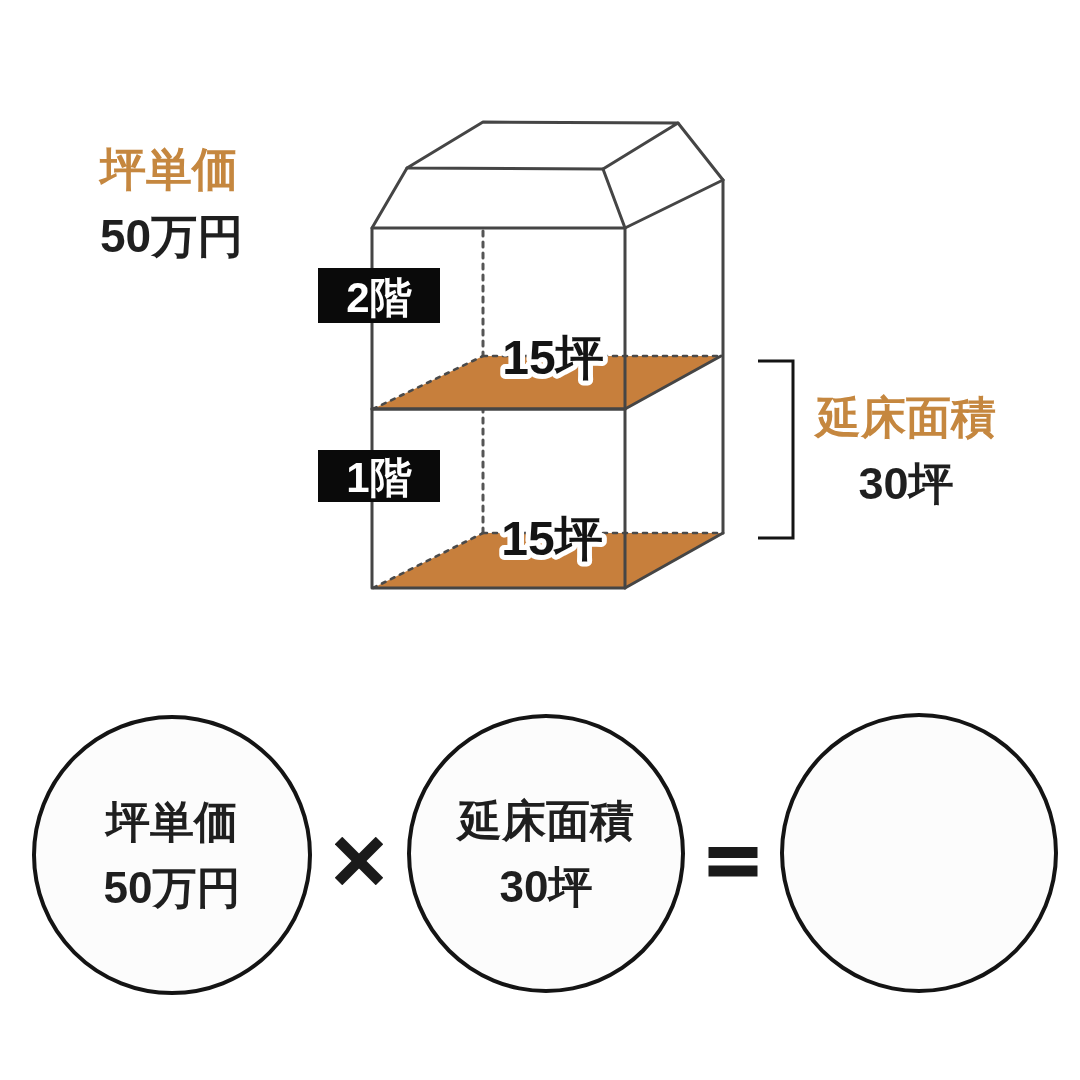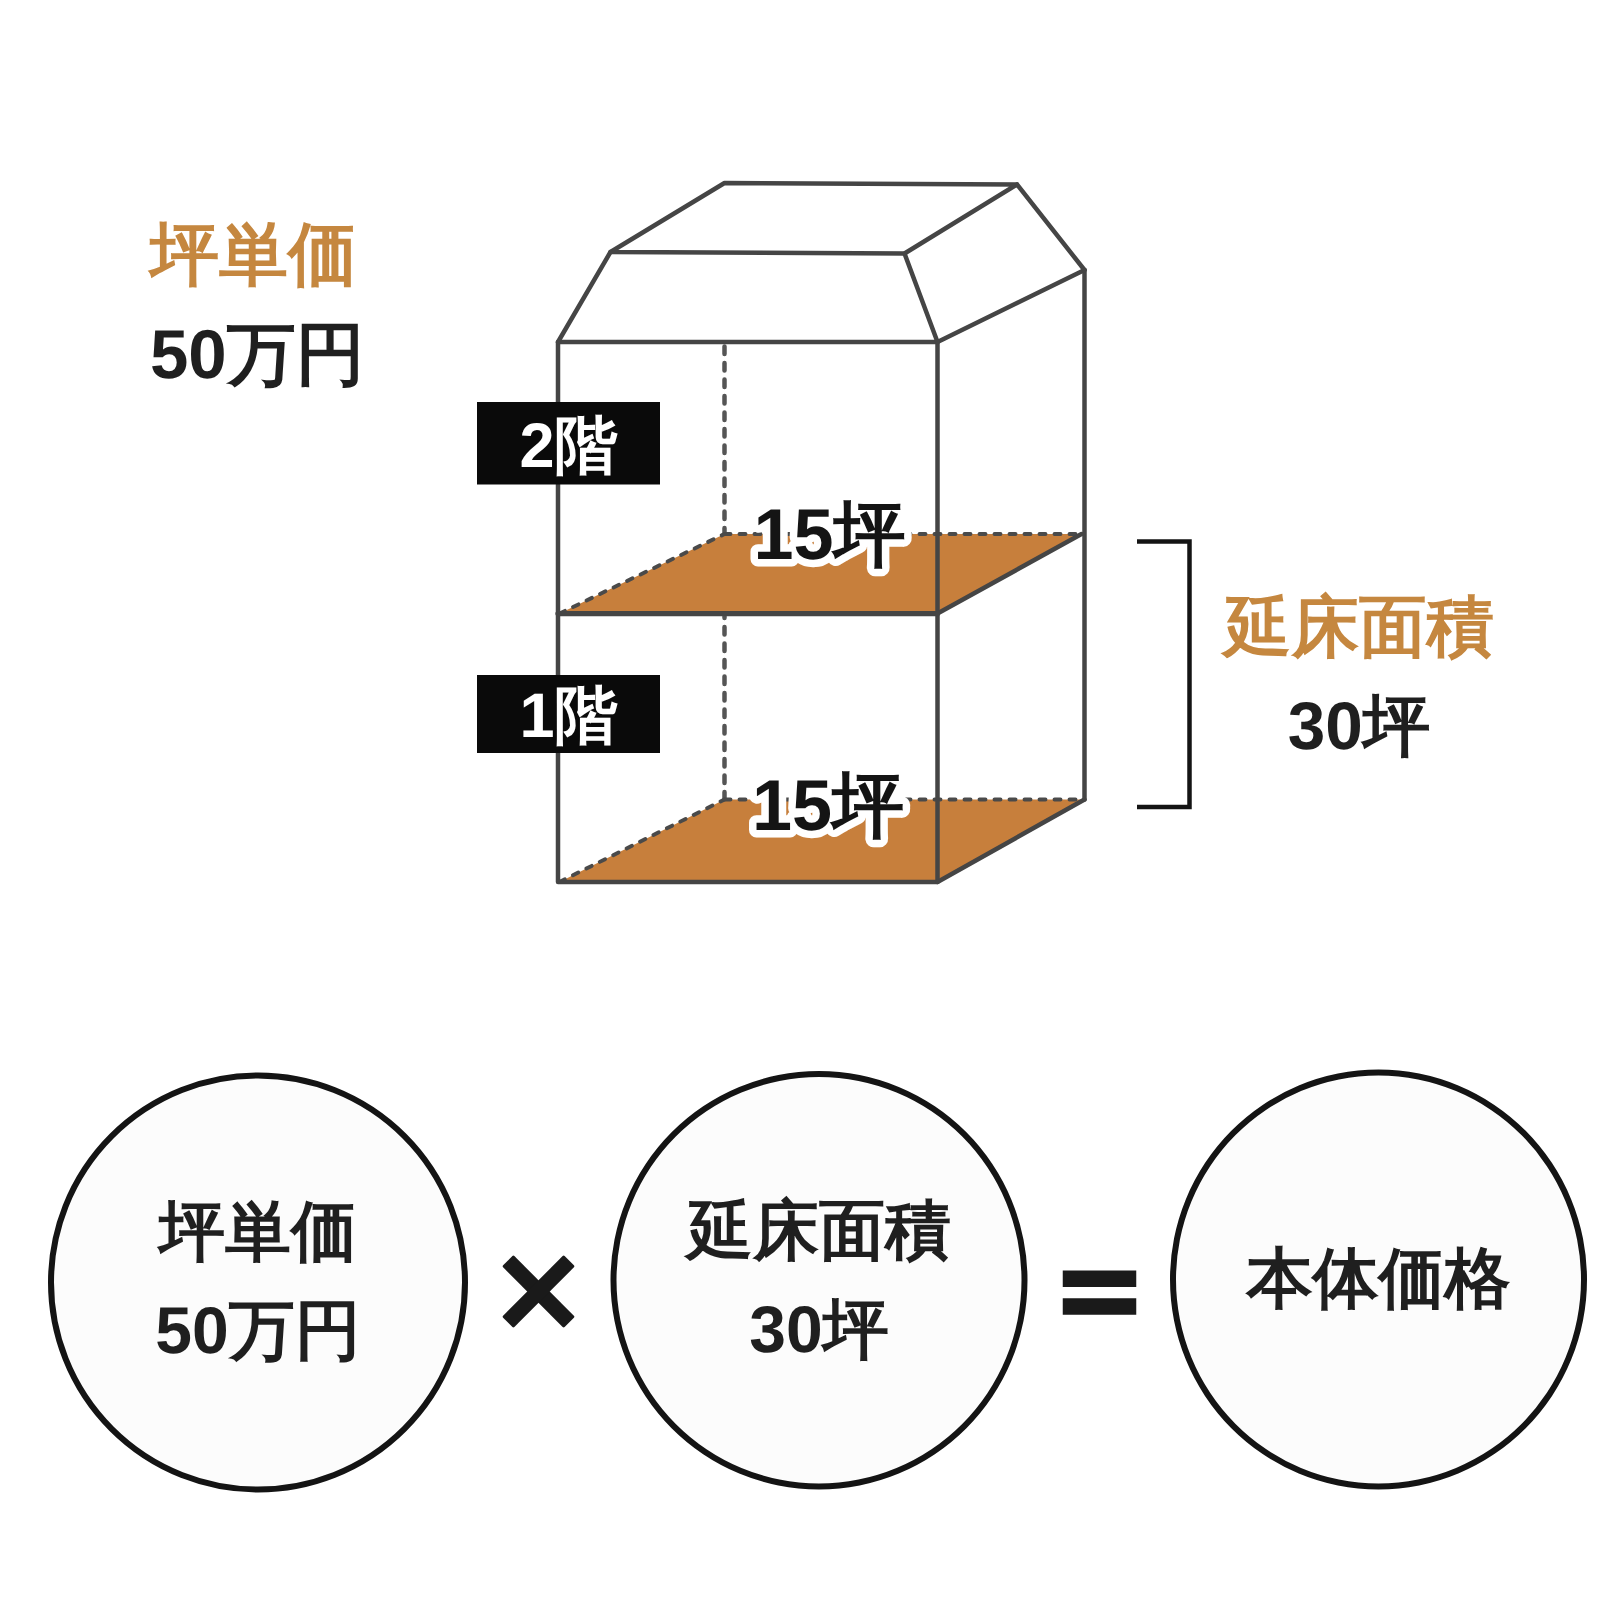--- a/index.html
+++ b/index.html
@@ -111,16 +111,15 @@
   </div>
 
   <svg class="operator op-equals" width="50" height="34" viewBox="0 0 50 34" role="img" aria-label="=">
     <g fill="#1a1a1a">
       <rect x="0.5" y="2" width="49" height="11"></rect>
       <rect x="0.5" y="20.5" width="49" height="11"></rect>
     </g>
   </svg>
 
   <div class="formula-circle circle-3">
-    <span>本体価格</span>
   </div>
 
 </div>
 
 </body></html>

